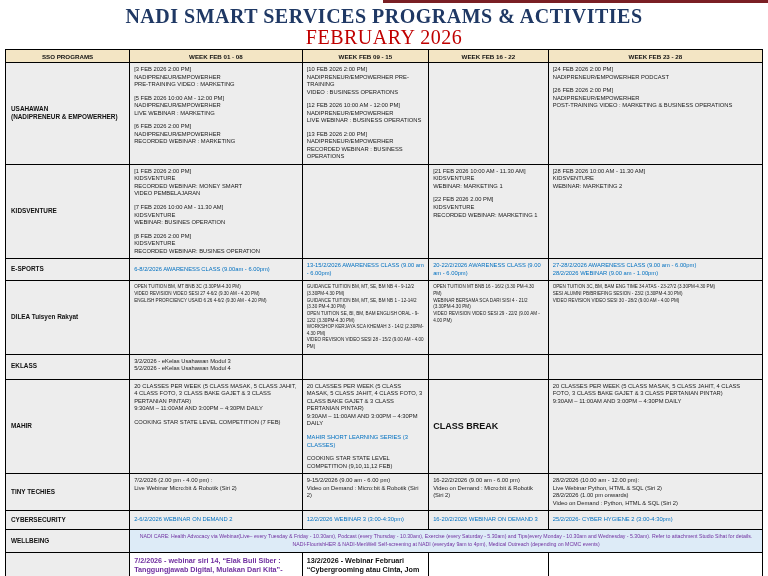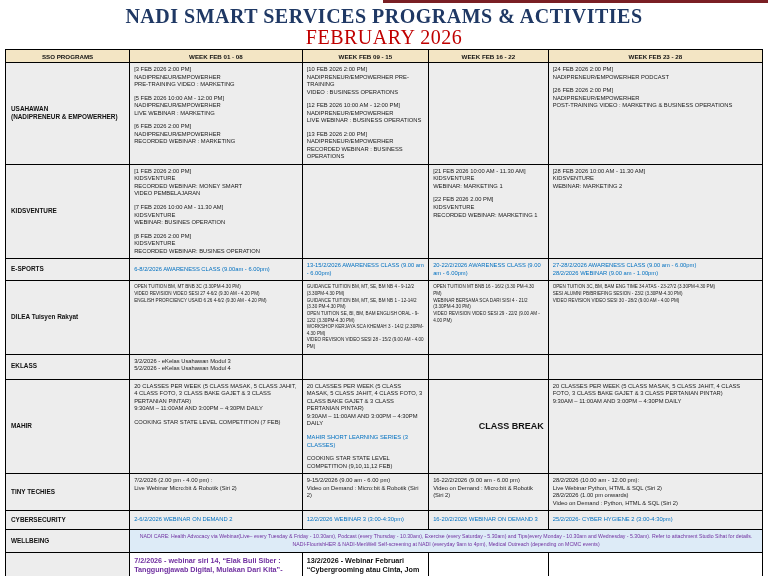--- a/index.html
+++ b/index.html
@@ -30,21 +30,21 @@
   .b-purple { color:#7030A0; font-weight:bold; font-size:7.2px; margin-bottom:11px; }
   .b-bold { font-weight:bold; font-size:7.2px; color:#111; margin-bottom:11px; }
   .b-bold-large { font-weight:bold; font-size:9px; color:#111; }
   .b-purple-xs { color:#7030A0; font-size:5.2px; text-align:center; line-height:1.5; }
 
   tr.row-0{height:90px} tr.row-1{height:90px} tr.row-2{height:21px} tr.row-3{height:50px}
   tr.row-4{height:25px} tr.row-5{height:66px} tr.row-6{height:34px} tr.row-7{height:19px}
   tr.row-8{height:18px} tr.row-9{height:75px}
 
   tr.row-2 td.content-cell, tr.row-7 td.content-cell { vertical-align:middle; }
-  tr.row-5 td.content-cell:nth-child(4) { vertical-align:middle;text-align:right; }
+  tr.row-5 td.content-cell:nth-child(4) { vertical-align:middle; }
   tr.row-8 td.content-cell { vertical-align:middle; }
 </style>
 </head>
 <body>
 
 <div class="page">
   <div class="top-red-line"></div>
   <div class="title-wrap">
     <div class="main-title">NADI SMART SERVICES PROGRAMS &amp; ACTIVITIES</div>
     <div class="sub-title">FEBRUARY 2026</div>

